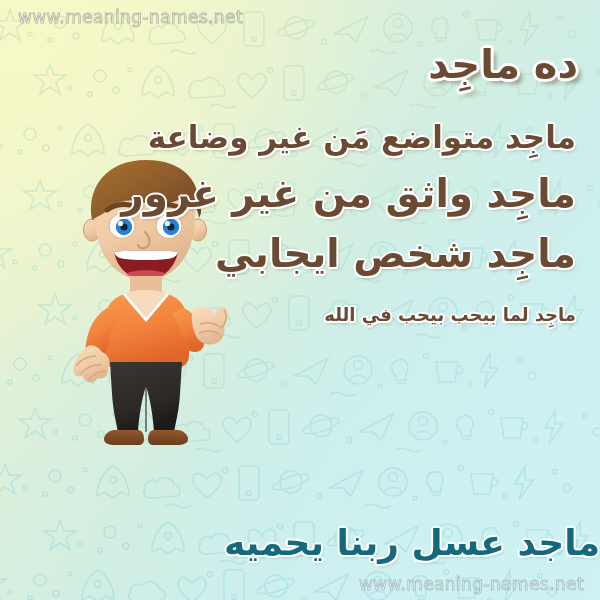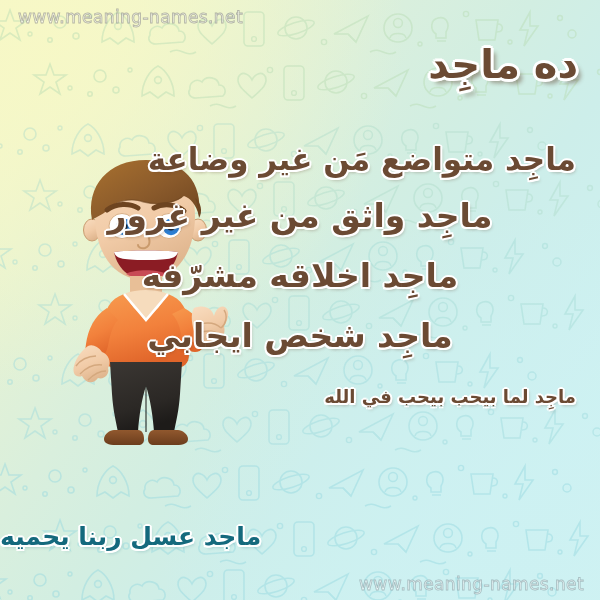--- a/index.html
+++ b/index.html
@@ -83,48 +83,48 @@
       -2px  2px 0 #ffffff,  2px  2px 0 #ffffff,
       -3px  0   0 #ffffff,  3px  0   0 #ffffff,
        0   -3px 0 #ffffff,  0    3px 0 #ffffff,
        5px  5px 4px rgba(90,60,40,0.45);
   }
 
   
   .lines {
     position: absolute;
     right: 24px;
-    top: 132px;
+    top: 110px;
     width: 552px;
     text-align: right;
   }
   .line {
     color: #6b4a33;
     font-family: "DejaVu Sans", sans-serif;
     font-weight: 700;
     white-space: nowrap;
     text-shadow:
       -1.5px -1.5px 0 #ffffff,  1.5px -1.5px 0 #ffffff,
       -1.5px  1.5px 0 #ffffff,  1.5px  1.5px 0 #ffffff,
       -2px 0 0 #ffffff, 2px 0 0 #ffffff,
        0 -2px 0 #ffffff, 0 2px 0 #ffffff,
        2px 3px 3px rgba(90,60,40,0.25);
   }
   .line.size-md { font-size: 31px; line-height: 54px; }
-  .line.size-lg { font-size: 33px; line-height: 60px; text-align: center; }
+  .line.size-lg { font-size: 39px; line-height: 60px; }
   .line.size-sm { font-size: 18px; line-height: 62px; }
 
   
   .bottom-line {
     position: absolute;
     left: 0; right: 0;
     top: 522px;
-    text-align: left;
-    font-family: "DejaVu Sans", sans-serif;
-    font-size: 25px;
+    text-align: right;
+    font-family: "DejaVu Sans", sans-serif;
+    font-size: 36px;
     font-weight: 700;
     white-space: nowrap;
     color: #14697d;
     text-shadow:
       -1.5px -1.5px 0 #ffffff,  1.5px -1.5px 0 #ffffff,
       -1.5px  1.5px 0 #ffffff,  1.5px  1.5px 0 #ffffff,
       -2px 0 0 #ffffff, 2px 0 0 #ffffff,
        0 -2px 0 #ffffff, 0 2px 0 #ffffff,
        2px 3px 3px rgba(20,105,125,0.2);
   }
@@ -310,21 +310,20 @@
       <path d="M92 272 C88 272 86 276 86 281 C86 285 88 287 92 287
                L114 287 C122 287 126 285 126 281 C126 276 120 272 116 272 Z" fill="url(#shoeG)"></path>
     </svg>
   </div>
 
   <div class="title">ده ماجِد</div>
 
   <div class="lines">
     <div class="line size-md">ماجِد متواضع مَن غير وضاعة</div>
     <div class="line size-lg">ماجِد واثق من غير غرور</div>
-    <div class="line size-lg">ماجِد اخلاقه مشرّفه</div>
     <div class="line size-lg">ماجِد شخص ايجابي</div>
     <div class="line size-sm">ماجِد لما بيحب بيحب في الله</div>
   </div>
 
   <div class="bottom-line">ماجد عسل ربنا يحميه</div>
 
   <div class="watermark watermark-bottom">www.meaning-names.net</div>
 
 </div>
 

